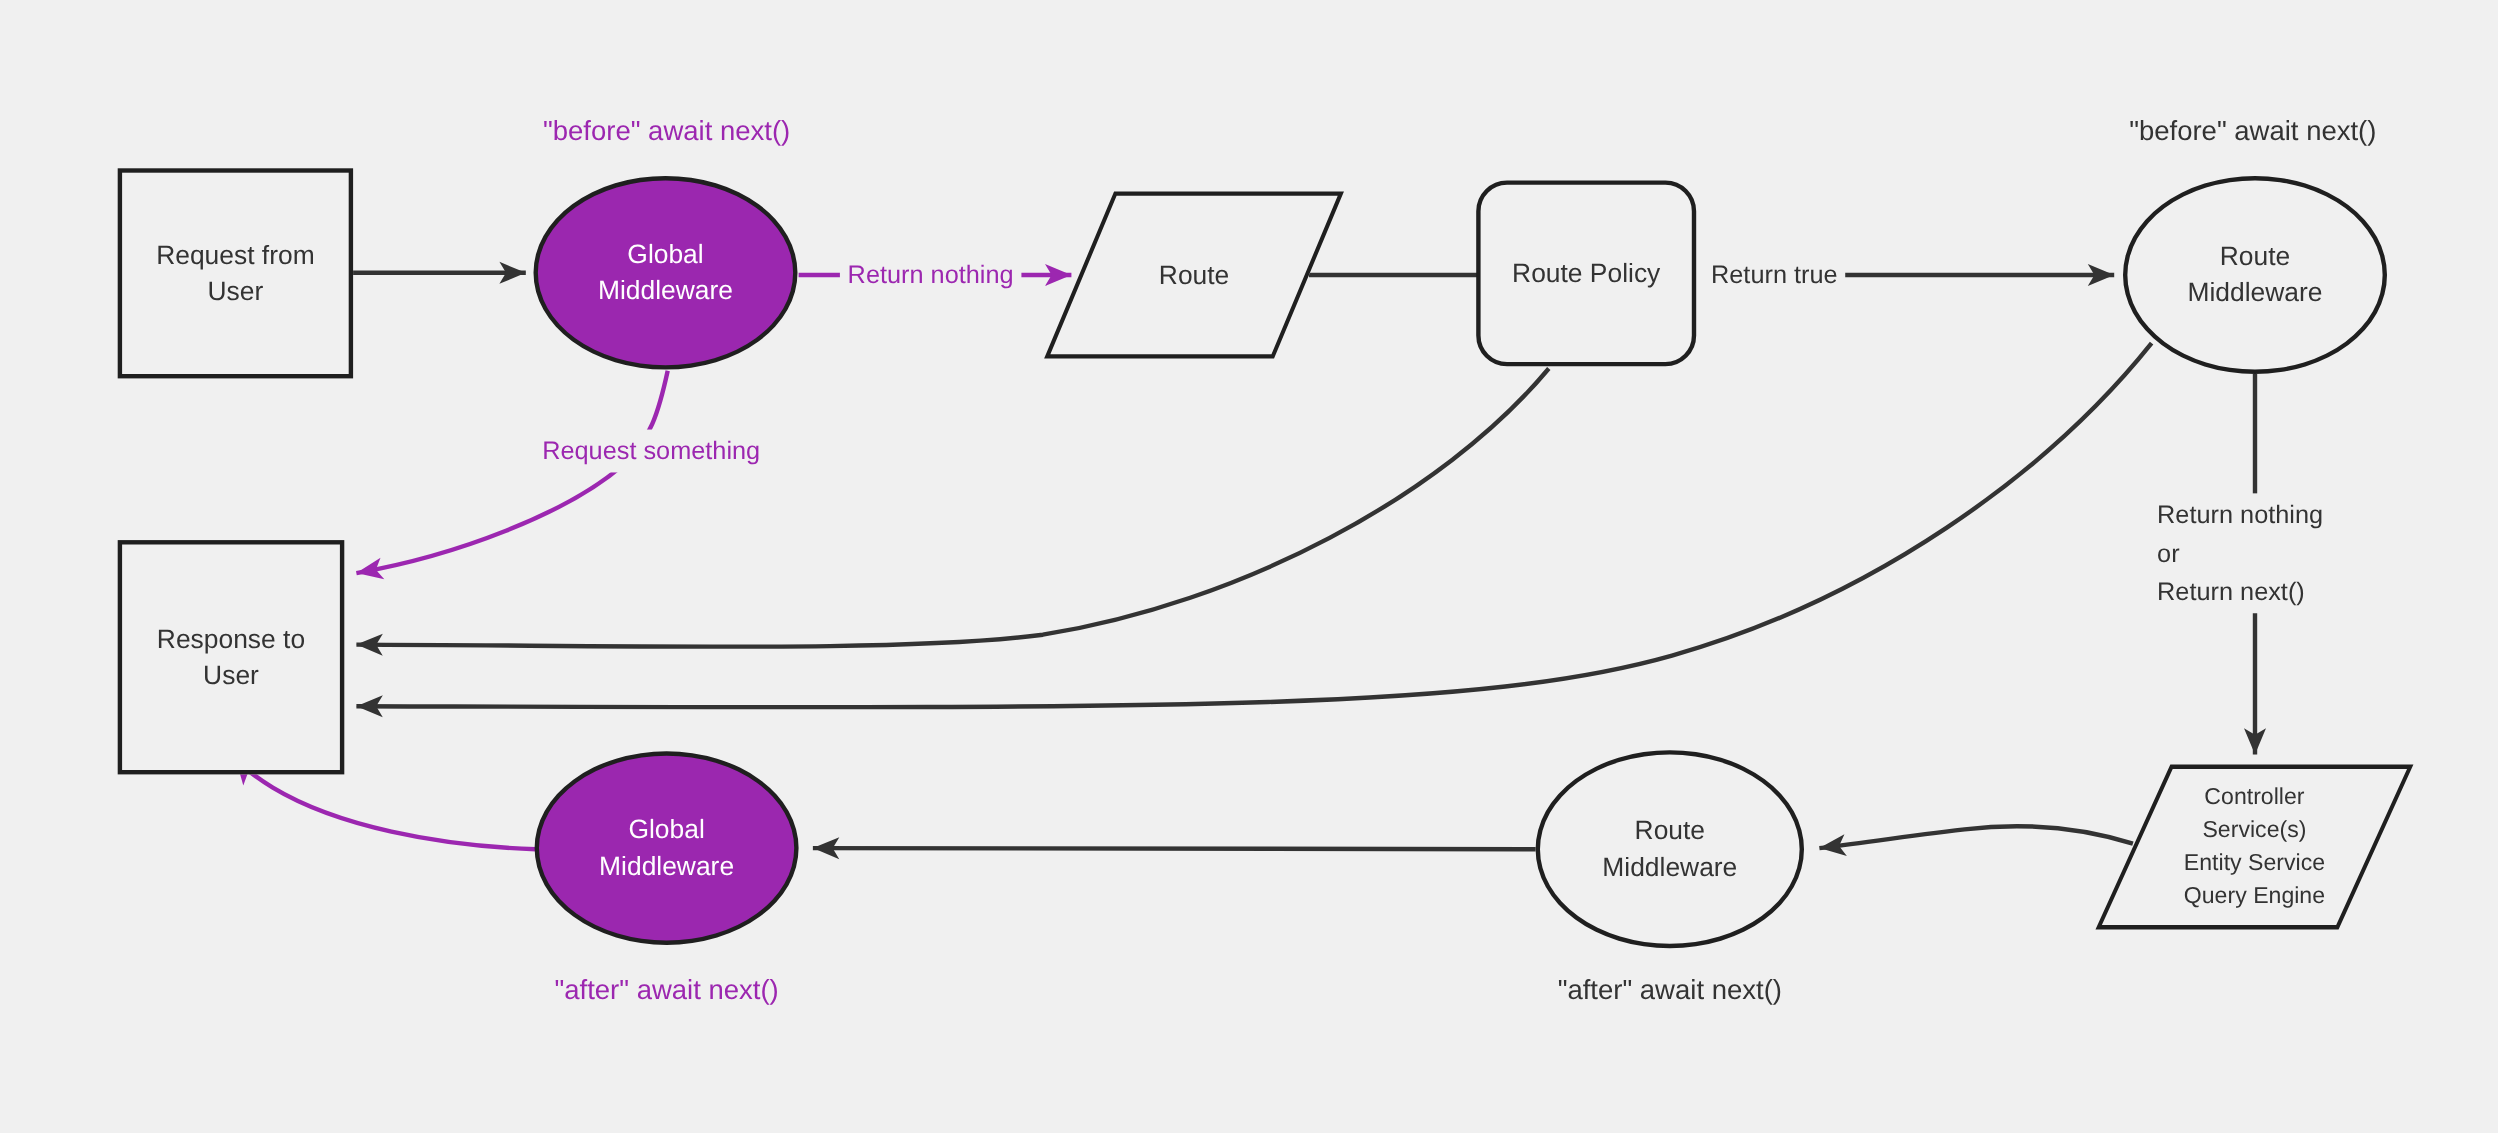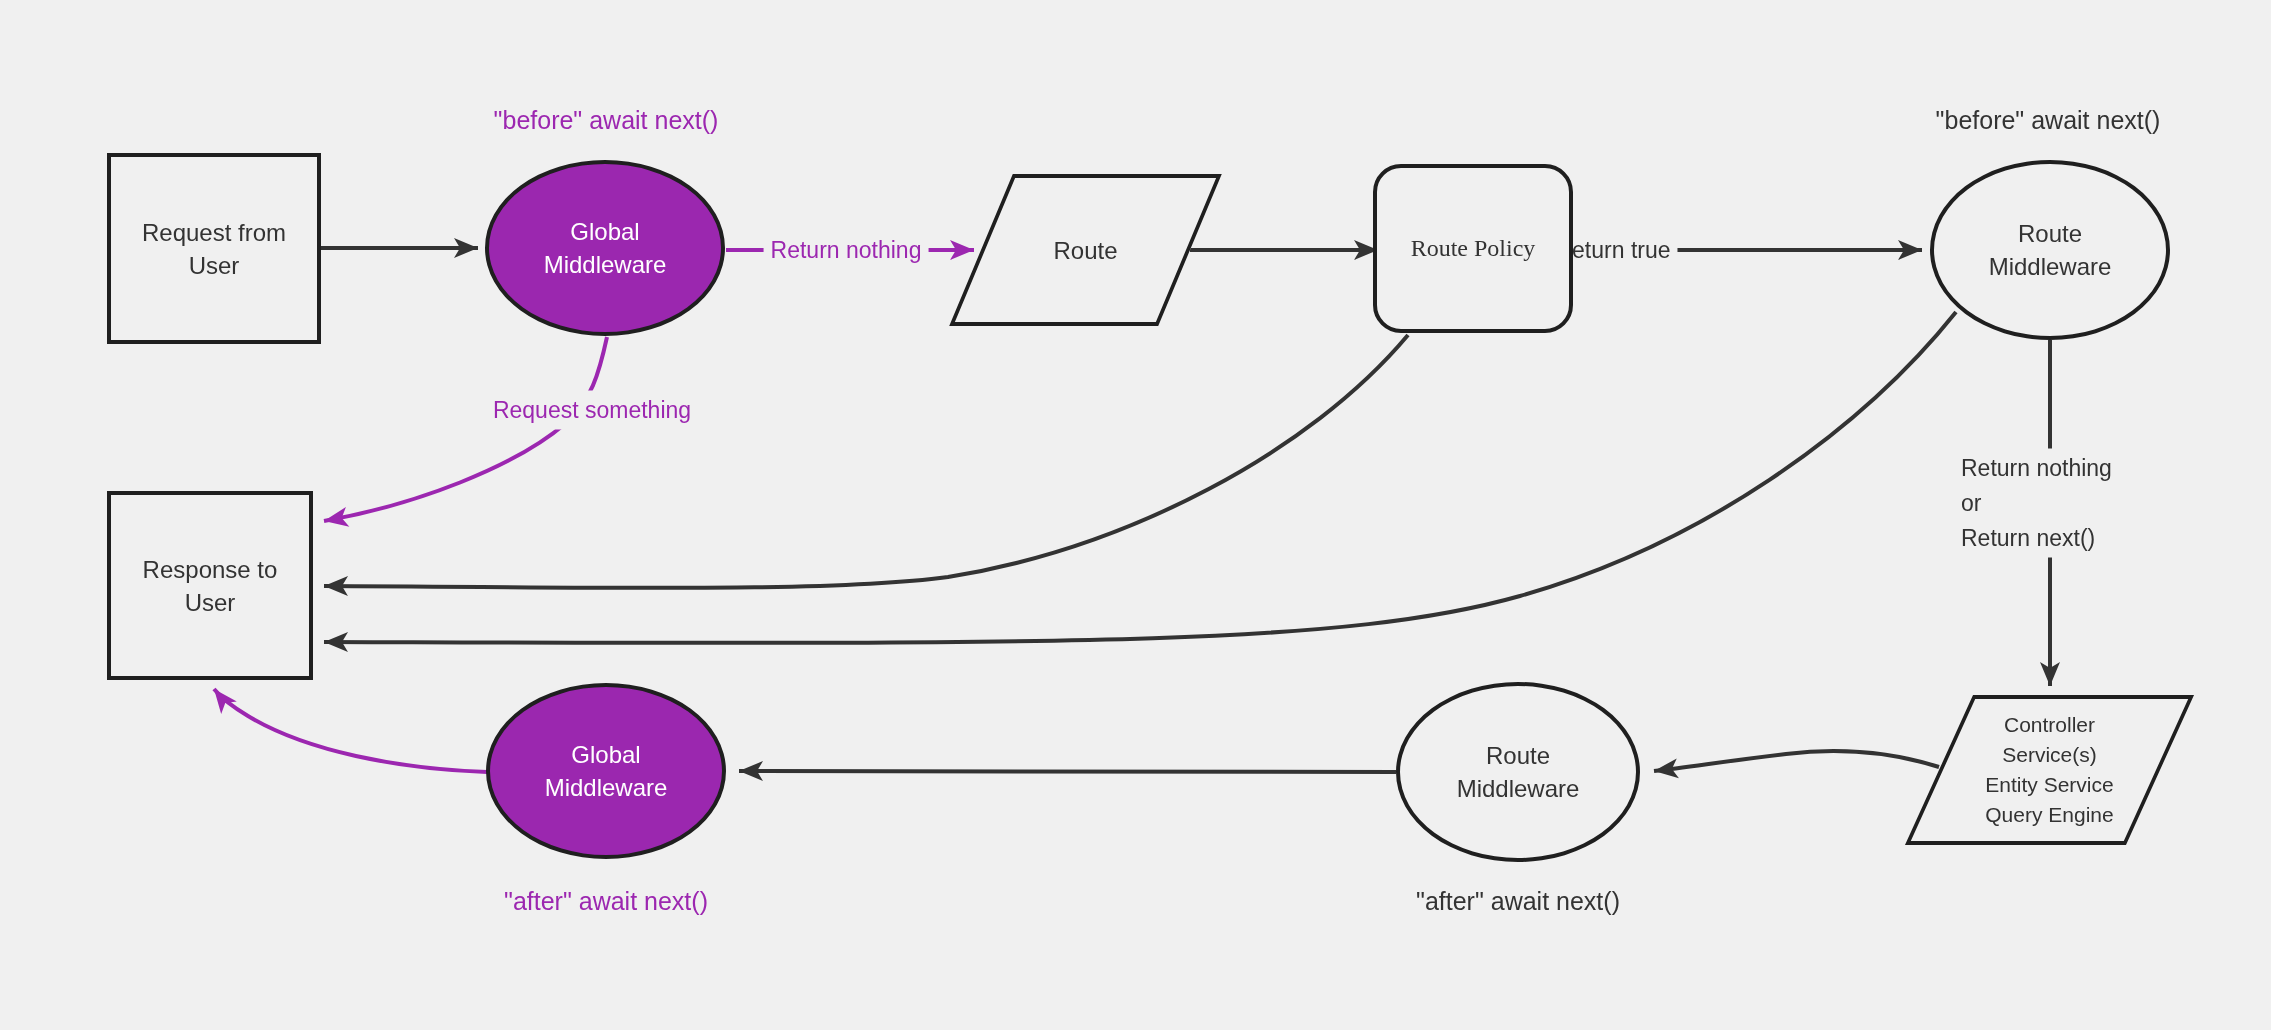--- a/index.html
+++ b/index.html
@@ -74,39 +74,39 @@
   <div class="node rect" style="left:107px;top:153px;width:214px;height:191px;">Request from
 User</div>
 
   <div class="node ellipse-purple" style="left:485px;top:160px;width:240px;height:176px;">Global
 Middleware</div>
 
   <div class="node para para-route" style="left:981px;top:174px;width:209px;height:152px;">
     <div class="inner">Route</div>
   </div>
 
-  <div class="node rounded" style="left:1373px;top:164px;width:200px;height:169px;font-family:Liberation Serif, serif;">Route Policy</div>
+  <div class="node rounded" style="left:1342px;top:164px;width:200px;height:169px;">Route Policy</div>
 
   <div class="node ellipse" style="left:1930px;top:160px;width:240px;height:180px;">Route
 Middleware</div>
 
   <div class="node para para-ctrl" style="left:1939px;top:695px;width:221px;height:150px;">
     <div class="inner">Controller
 Service(s)
 Entity Service
 Query Engine</div>
   </div>
 
   <div class="node ellipse" style="left:1396px;top:682px;width:244px;height:180px;">Route
 Middleware</div>
 
   <div class="node ellipse-purple" style="left:486px;top:683px;width:240px;height:176px;">Global
 Middleware</div>
 
-  <div class="node rect" style="left:107px;top:491px;width:206px;height:189px;">Response to
+  <div class="node rect" style="left:107px;top:491px;width:206px;height:213px;">Response to
 User</div>
 
   <div class="edge-label center lbl-purple" style="left:846px;top:250px;">Return nothing</div>
 
   <div class="edge-label center lbl-purple" style="left:592px;top:410px;">Request something</div>
 
   <div class="edge-label center lbl-dark" style="left:1613px;top:250px;">Return true</div>
 
 
 

